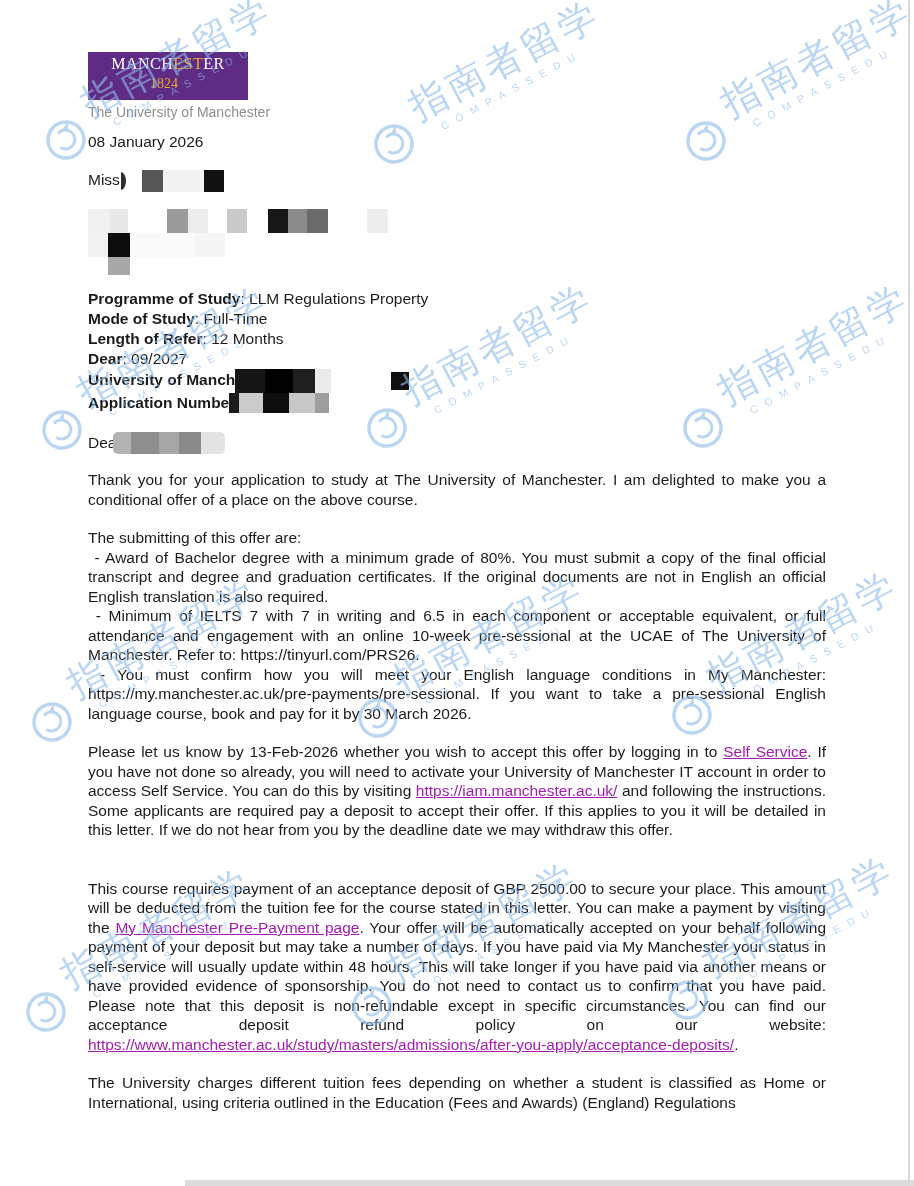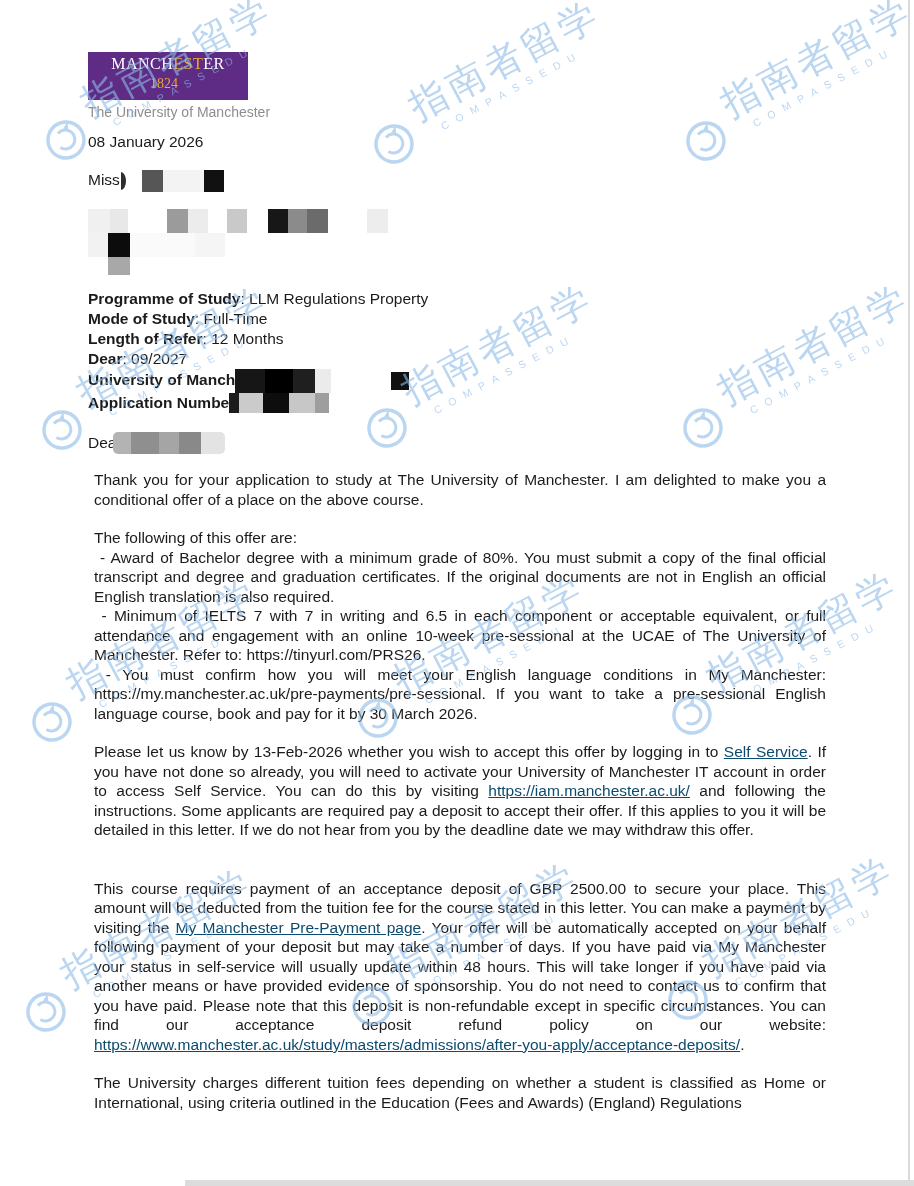--- a/index.html
+++ b/index.html
@@ -31,23 +31,23 @@
   .rd{display:inline-block;vertical-align:middle;}
   .sliver{display:inline-block;vertical-align:middle;width:5px;height:18px;background:#2e2e2e;
           border-radius:0 5px 5px 0 / 0 9px 9px 0;margin-left:1px;}
   .blob{position:relative;z-index:1;display:inline-flex;vertical-align:middle;height:22px;
         border-radius:5px;overflow:hidden;margin-left:-9px;margin-top:-2px;}
   .blob span{display:inline-block;height:100%;}
 
   
   .letter-body{margin-top:15px;overflow-wrap:break-word;}
   .block{margin-bottom:19px;}
-  .block.just .line-item{text-align:justify;margin-left:6px;}
+  .block.just .line-item{text-align:justify;}
   .block.gap-lg{margin-bottom:39px;}
-  .lnk{color:#0c4a6e;cursor:pointer;}
+  .lnk{color:#a21caf;cursor:pointer;}
 
   
   .wm-layer{position:absolute;inset:0;z-index:6;pointer-events:none;opacity:.6;}
   .wm{position:absolute;display:flex;align-items:flex-start;gap:10px;
       transform:rotate(-28deg);transform-origin:22px 42px;white-space:nowrap;}
   .wm svg{width:44px;height:44px;flex:none;margin-top:20px;}
   .wm-cn{font-size:38px;line-height:40px;letter-spacing:4px;font-family:"Liberation Sans",sans-serif;}
   .wm-en{font-size:10.5px;letter-spacing:8.5px;margin-top:3px;margin-left:18px;}
 
   
@@ -109,21 +109,21 @@
           <span style="width:20px;background:#a5a5a5;"></span>
           <span style="width:22px;background:#898989;"></span>
           <span style="width:24px;background:#e3e3e3;"></span>
         </span></div>
 
     <div class="letter-body">
         <div class="block just">
           <div class="line-item"><span>Thank you for your application to study at The University of Manchester. I am delighted to make you a conditional offer of a place on the above course.</span></div>
         </div>
         <div class="block just">
-          <div class="line-item"><span>The following of this offer are:</span></div>
+          <div class="line-item"><span>The submitting of this offer are:</span></div>
           <div class="line-item"><span>&nbsp;- Award of Bachelor degree with a minimum grade of 80%. You must submit a copy of the final official transcript and degree and graduation certificates. If the original documents are not in English an official English translation is also required.</span></div>
           <div class="line-item"><span>&nbsp;- Minimum of IELTS 7 with 7 in writing and 6.5 in each component or acceptable equivalent, or full attendance and engagement with an online 10-week pre-sessional at the UCAE of The University of Manchester. Refer to: https://tinyurl.com/PRS26.</span></div>
           <div class="line-item"><span>&nbsp;- You must confirm how you will meet your English language conditions in My Manchester: https://my.manchester.ac.uk/pre-payments/pre-sessional. If you want to take a pre-sessional English language course, book and pay for it by 30 March 2026.</span></div>
         </div>
         <div class="block just gap-lg">
           <div class="line-item"><span>Please let us know by 13-Feb-2026 whether you wish to accept this offer by logging in to </span><a class="lnk" href="#">Self Service</a><span>. If you have not done so already, you will need to activate your University of Manchester IT account in order to access Self Service. You can do this by visiting </span><a class="lnk" href="#">https://iam.manchester.ac.uk/</a><span> and following the instructions. Some applicants are required pay a deposit to accept their offer. If this applies to you it will be detailed in this letter. If we do not hear from you by the deadline date we may withdraw this offer.</span></div>
         </div>
         <div class="block just">
           <div class="line-item"><span>This course requires payment of an acceptance deposit of GBP 2500.00 to secure your place. This amount will be deducted from the tuition fee for the course stated in this letter. You can make a payment by visiting the </span><a class="lnk" href="#">My Manchester Pre-Payment page</a><span>. Your offer will be automatically accepted on your behalf following payment of your deposit but may take a number of days. If you have paid via My Manchester your status in self-service will usually update within 48 hours. This will take longer if you have paid via another means or have provided evidence of sponsorship. You do not need to contact us to confirm that you have paid. Please note that this deposit is non-refundable except in specific circumstances. You can find our acceptance deposit refund policy on our website: </span><a class="lnk" href="#">https://www.manchester.ac.uk/study/masters/admissions/after-you-apply/acceptance-deposits/</a><span>.</span></div>
         </div>

